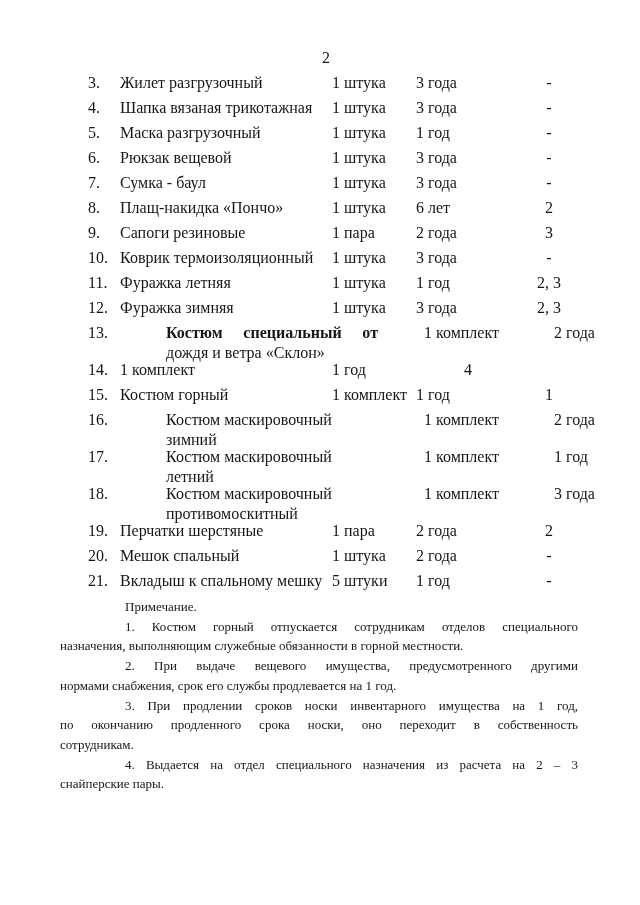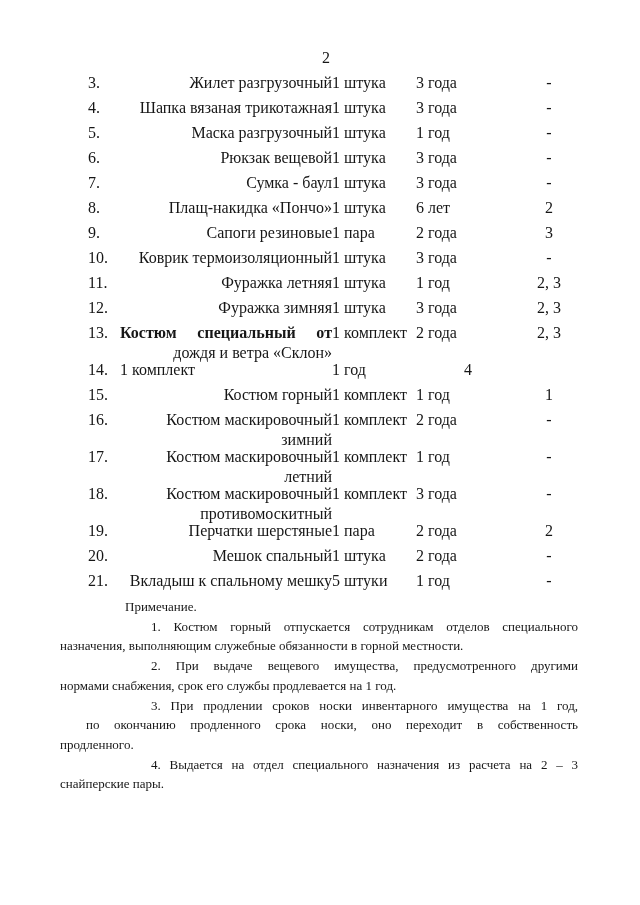--- a/index.html
+++ b/index.html
@@ -31,27 +31,28 @@
     font-size: 16px;
   }
   .row {
     display: grid;
     grid-template-columns: 32px 212px 84px 104px 58px;
     line-height: 20px;
     margin-bottom: 5px;
   }
   .row.multi {
     margin-bottom: -3px;
+    gap: 46px;
   }
   .cell.num { text-align: left; }
   .cell.name { text-align: left; }
   .cell.qty { text-align: left; }
   .cell.term { text-align: left; }
   .cell.note { text-align: center; }
-  .name-line { display: block; text-align: right; }
+  .name-line { display: block; }
   .name-line.just {
     text-align: justify;
     text-align-last: justify;
     font-weight: bold;
   }
   .notes {
     position: absolute;
     top: 597px;
     left: 60px;
     width: 518px;
@@ -59,21 +60,20 @@
     line-height: 19.7px;
   }
   .note-line {
     text-align: justify;
   }
   .note-line.first {
     text-indent: 65px;
   }
   .note-line.just {
     text-align-last: justify;
-    margin-left: 26px;
   }
   .notes-title {
     text-indent: 65px;
   }
 </style>
 </head>
 <body>
 
 <div class="page">
   <div class="pagenum">2</div>
@@ -260,21 +260,21 @@
           <div class="note-line first just">1. Костюм горный отпускается сотрудникам отделов специального</div>
           <div class="note-line">назначения, выполняющим служебные обязанности в горной местности.</div>
         </div>
         <div class="para">
           <div class="note-line first just">2. При выдаче вещевого имущества, предусмотренного другими</div>
           <div class="note-line">нормами снабжения, срок его службы продлевается на 1 год.</div>
         </div>
         <div class="para">
           <div class="note-line first just">3. При продлении сроков носки инвентарного имущества на 1 год,</div>
           <div class="note-line just">по окончанию продленного срока носки, оно переходит в собственность</div>
-          <div class="note-line">продленного.</div>
+          <div class="note-line">сотрудникам.</div>
         </div>
         <div class="para">
           <div class="note-line first just">4. Выдается на отдел специального назначения из расчета на 2 – 3</div>
           <div class="note-line">снайперские пары.</div>
         </div>
       </div>
   </div>
 </div>
 
 </body></html>

